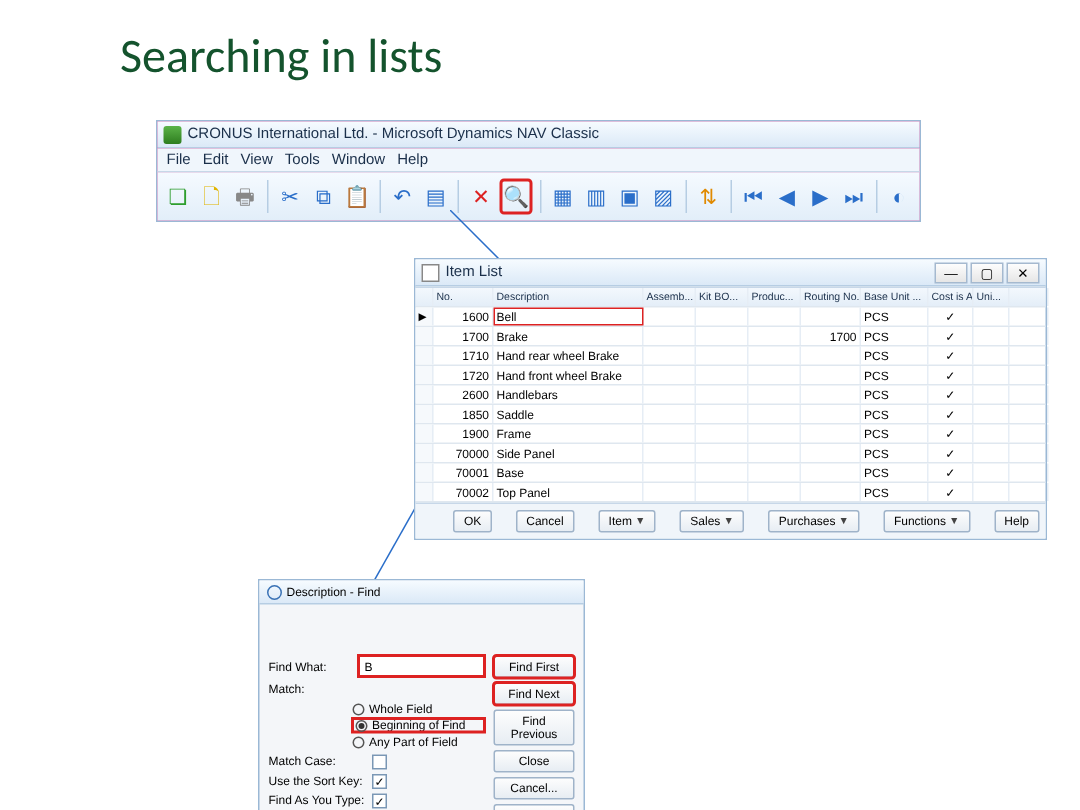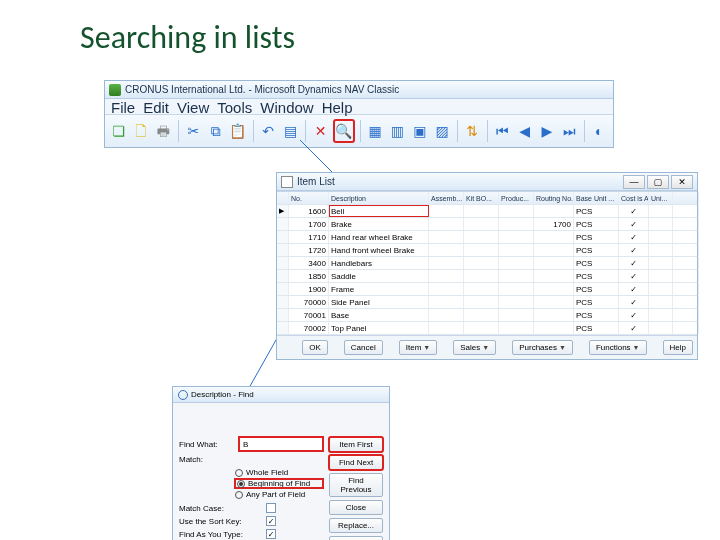--- a/index.html
+++ b/index.html
@@ -42,23 +42,24 @@
   .titlebar .icon-nav {
     width: 12px; height: 12px;
     background: linear-gradient(#5bb348,#2e7d1f);
     border-radius: 2px;
     margin-right: 4px;
   }
   .titlebar-text { font-size: 10px; color: #1a2f4a; }
   .menubar {
     height: 16px;
     display: flex;
+    align-items: center;
     gap: 8px;
     padding: 0 6px;
-    font-size: 15px;
+    font-size: 10px;
     color: #1a2f4a;
     background: #f0f6fc;
     border-bottom: 1px solid #c7d7e8;
   }
   .toolbar {
     height: 32px;
     display: flex;
     align-items: center;
     gap: 3px;
     padding: 2px 4px;
@@ -193,21 +194,21 @@
   .fld-input.highlight{outline:2px solid #d22;outline-offset:-1px;}
   .radio-group{padding-left:56px;display:flex;flex-direction:column;gap:2px;margin:2px 0 4px;}
   .radio-opt{display:flex;align-items:center;gap:3px;}
   .radio-opt .r{
     width:8px;height:8px;border:1px solid #555;border-radius:50%;position:relative;
   }
   .radio-opt.sel .r::after{
     content:"";position:absolute;top:1px;left:1px;width:4px;height:4px;border-radius:50%;background:#333;
   }
   .radio-opt.sel.highlight{outline:2px solid #d22;outline-offset:-1px;padding:0 2px;}
-  .chk-row{display:flex;align-items:center;gap:21px;margin-bottom:3px;}
+  .chk-row{display:flex;gap:3px;margin-bottom:3px;}
   .chk-row .lbl{width:66px;}
   .cbox{
     width:10px;height:10px;border:1px solid #7a97b5;background:#fff;
     display:flex;align-items:center;justify-content:center;font-size:8px;
   }
 
   
   .ann-label{
     position:absolute;
     top:175px;left:326px;
@@ -393,21 +394,21 @@
           <div class=""></div>
           <div class=""></div>
           <div class="num"></div>
           <div class="">PCS</div>
           <div class="check">✓</div>
           <div class=""></div>
           <div class=""></div>
         </div>
         <div class="grid-row">
           <div class="sel"></div>
-          <div class="num">3400</div>
+          <div class="num">2600</div>
           <div class="desc-cell">Handlebars</div>
           <div class=""></div>
           <div class=""></div>
           <div class=""></div>
           <div class="num"></div>
           <div class="">PCS</div>
           <div class="check">✓</div>
           <div class=""></div>
           <div class=""></div>
         </div>
@@ -544,21 +545,21 @@
       <div class="chk-row">
         <div class="lbl">Use the Sort Key:</div>
         <div class="cbox">✓</div>
       </div>
       <div class="chk-row">
         <div class="lbl">Find As You Type:</div>
         <div class="cbox">✓</div>
       </div>
     </div>
     <div class="find-right">
-      <div class="btn highlight">Item First</div>
+      <div class="btn highlight">Find First</div>
       <div class="btn highlight">Find Next</div>
       <div class="btn">Find Previous</div>
       <div class="btn">Close</div>
-      <div class="btn">Replace...</div>
+      <div class="btn">Cancel...</div>
       <div class="btn">Help</div>
     </div>
   </div>
 </div>
 
 </body></html>

